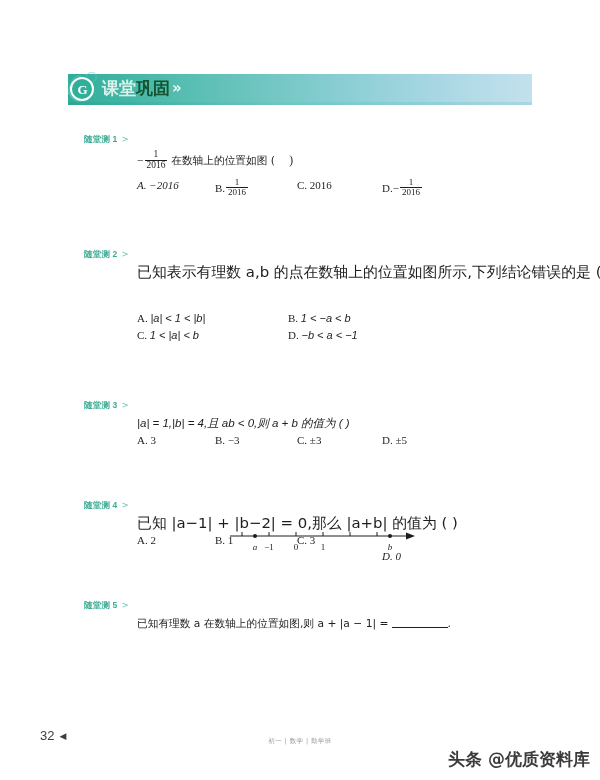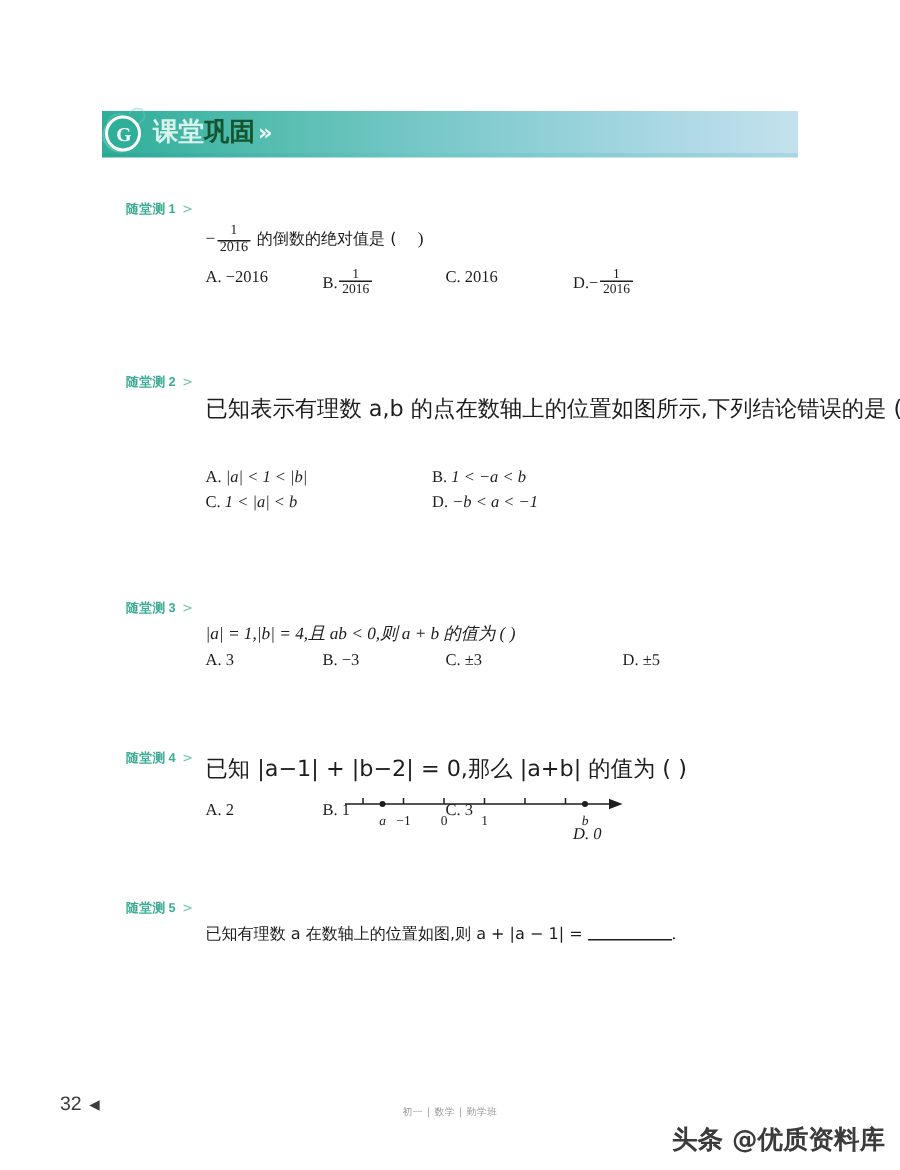--- a/index.html
+++ b/index.html
@@ -141,21 +141,21 @@
     font-size: 11px;
     line-height: 15px;
     color: #1d1d1d;
   }
   .opt {
     position: absolute;
     white-space: nowrap;
   }
 
   
-  .it { font-style: italic; font-family: Liberation Serif, serif; }
+  .it { font-style: italic; font-family: Liberation Sans, sans-serif; }
   .frac {
     display: inline-block;
     vertical-align: -0.42em;
     text-align: center;
     line-height: 1.05;
     font-size: 0.82em;
     margin: 0 1px;
   }
   .frac .num-t {
     display: block;
@@ -245,24 +245,24 @@
 
 <div class="q-block" style="top:134px;">
   <div class="q-label">
     <span>随堂测</span><span class="num">1</span><span class="arrow">&gt;</span>
   </div>
   <div class="q-stem">
     <span>−</span><span class="frac">
       <span class="num-t">1</span>
       <span class="den-b">2016</span>
     </span>
-    <span class="cn">的倒数的绝对值是 (</span><span class="paren-gap">&nbsp;&nbsp;&nbsp;</span><span>)</span>
+    <span class="cn">在数轴上的位置如图 (</span><span class="paren-gap">&nbsp;&nbsp;&nbsp;</span><span>)</span>
   </div>
   <div class="q-opts" style="top:44px; left:0; width:600px; height:26px;">
-    <span class="opt" style="left:137px; top:0;">
+    <span class="opt" style="left:137px; top:0;font-style:italic;">
       <span>A.</span>
       <span>−2016</span>
     </span>
     <span class="opt" style="left:215px; top:0;">
       <span>B.</span><span class="frac">
         <span class="num-t">1</span>
         <span class="den-b">2016</span>
       </span>
     </span>
     <span class="opt" style="left:297px; top:0;">
@@ -333,32 +333,32 @@
       <span>3</span>
     </span>
     <span class="opt" style="left:215px; top:0;text-align:right;">
       <span>B.</span>
       <span>−3</span>
     </span>
     <span class="opt" style="left:297px; top:0;">
       <span>C.</span>
       <span>±3</span>
     </span>
-    <span class="opt" style="left:382px; top:0;margin-left:33px;">
+    <span class="opt" style="left:382px; top:0;">
       <span>D.</span>
       <span>±5</span>
     </span>
   </div>
 </div>
 
 <div class="q-block" style="top:500px;">
   <div class="q-label">
     <span>随堂测</span><span class="num">4</span><span class="arrow">&gt;</span>
   </div>
-  <div class="q-stem cn" style="top:4px;">已知 |a−1| + |b−2| = 0,那么 |a+b| 的值为 (   )</div>
+  <div class="q-stem cn" style="top:15px;">已知 |a−1| + |b−2| = 0,那么 |a+b| 的值为 (   )</div>
   <div class="q-opts" style="top:33px; left:0; width:600px; height:18px;">
     <span class="opt" style="left:137px; top:0;">
       <span>A.</span>
       <span>2</span>
     </span>
     <span class="opt" style="left:215px; top:0;">
       <span>B.</span>
       <span>1</span>
     </span>
     <span class="opt" style="left:297px; top:0;">

